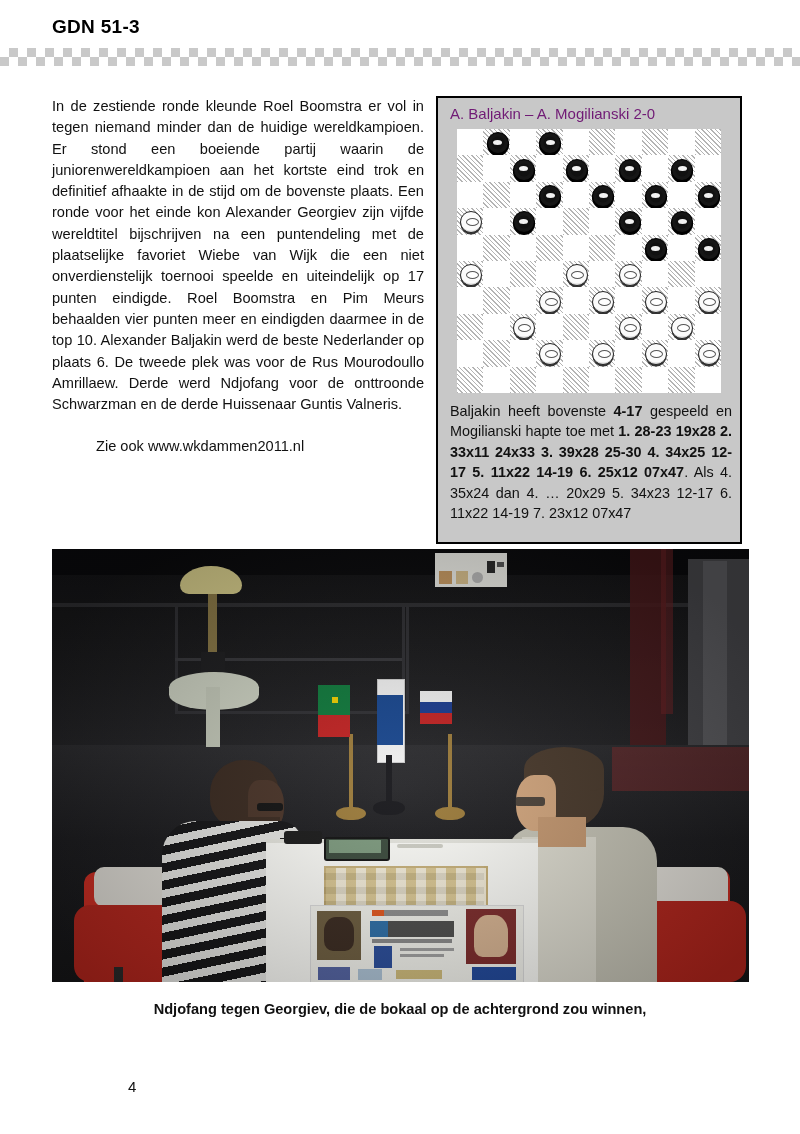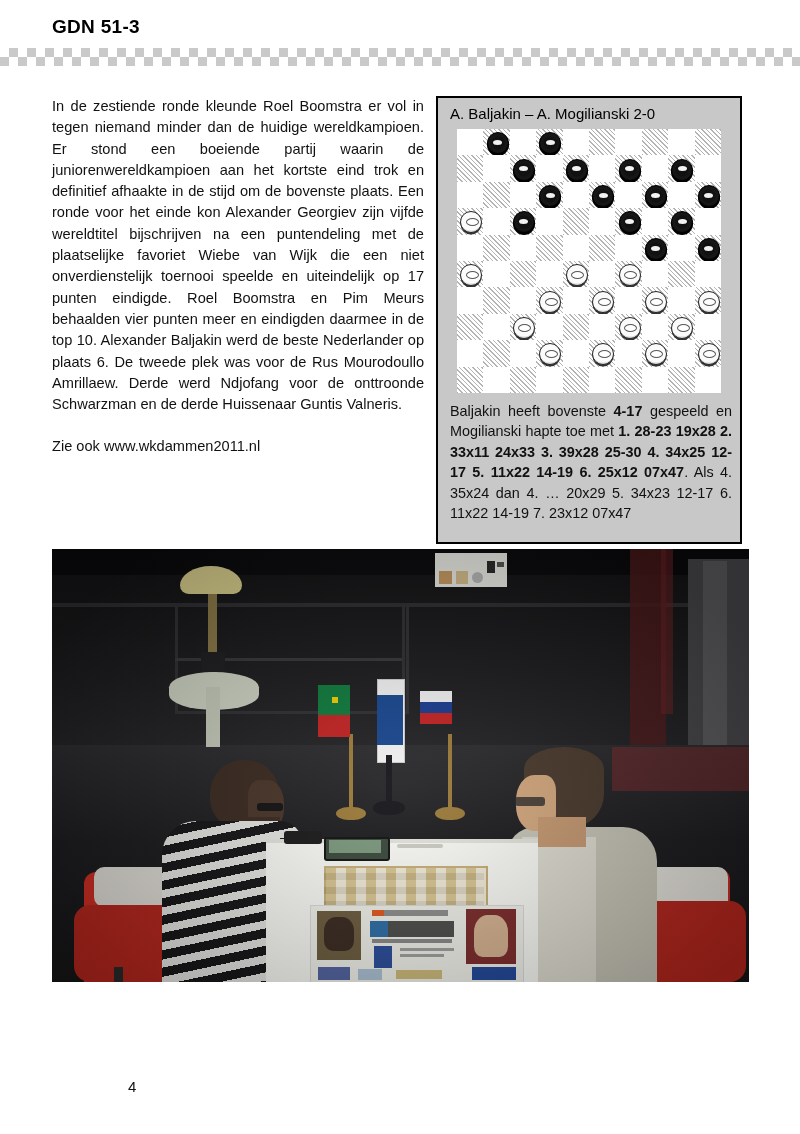--- a/index.html
+++ b/index.html
@@ -30,31 +30,31 @@
   }
 
   
   .article{
     position:absolute;left:52px;top:96px;width:372px;
     font-size:14.6px;line-height:21.3px;
     text-align:justify;text-justify:inter-word;
     color:#111;
   }
   .article p{margin:0;}
-  .article p + p{margin-top:21px;}
+  .article p + p{margin-top:21px;margin-left:44px;}
   .see-also{text-align:left;}
 
   
   .diagram-panel{
     position:absolute;left:436px;top:96px;width:306px;height:448px;
     background:#c8c8c8;border:2px solid #000;box-sizing:border-box;
   }
   .diagram-title{
     position:absolute;left:12px;top:7px;
-    font-size:15px;color:#000000;white-space:nowrap;
+    font-size:15px;color:#701a75;white-space:nowrap;
   }
 
   
   .board{
     position:absolute;left:19px;top:31px;
     width:264px;height:264px;
     display:grid;
     grid-template-columns:repeat(10,1fr);
     grid-template-rows:repeat(10,1fr);
   }
@@ -489,15 +489,16 @@
     <div class="ph sp-blue"></div>
     <div class="ph sp-t1"></div>
     <div class="ph sp-t2"></div>
     <div class="ph sp-urk"></div>
     <div class="ph sp-l2"></div>
     <div class="ph sp-l3"></div>
     <div class="ph sp-l4"></div>
     <div class="ph photo-dim"></div>
   </div>
 
+  <div class="caption">Ndjofang tegen Georgiev, die de bokaal op de achtergrond zou winnen,</div>
   <div class="folio">4</div>
 
 </div>
 
 </body></html>

